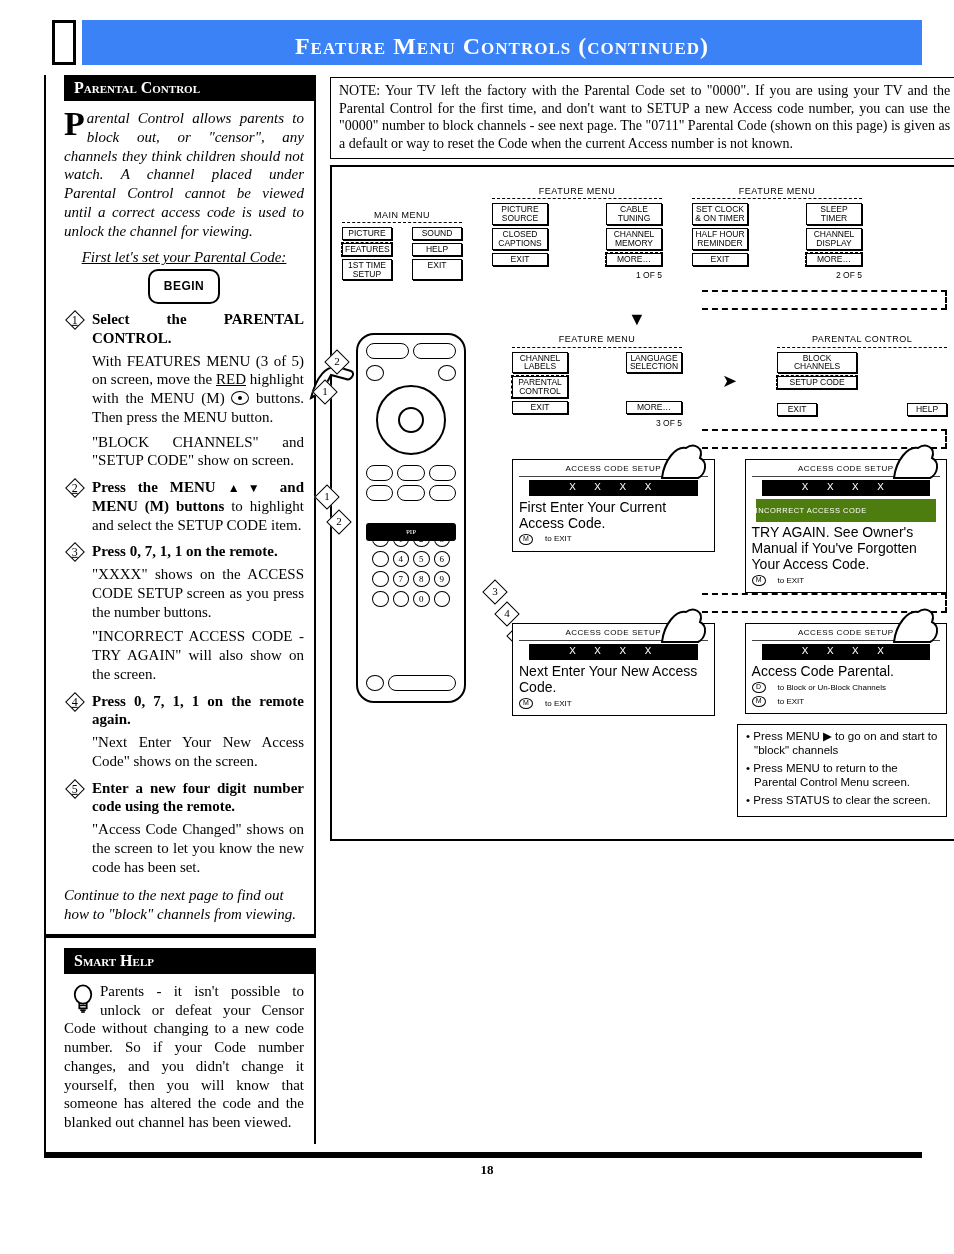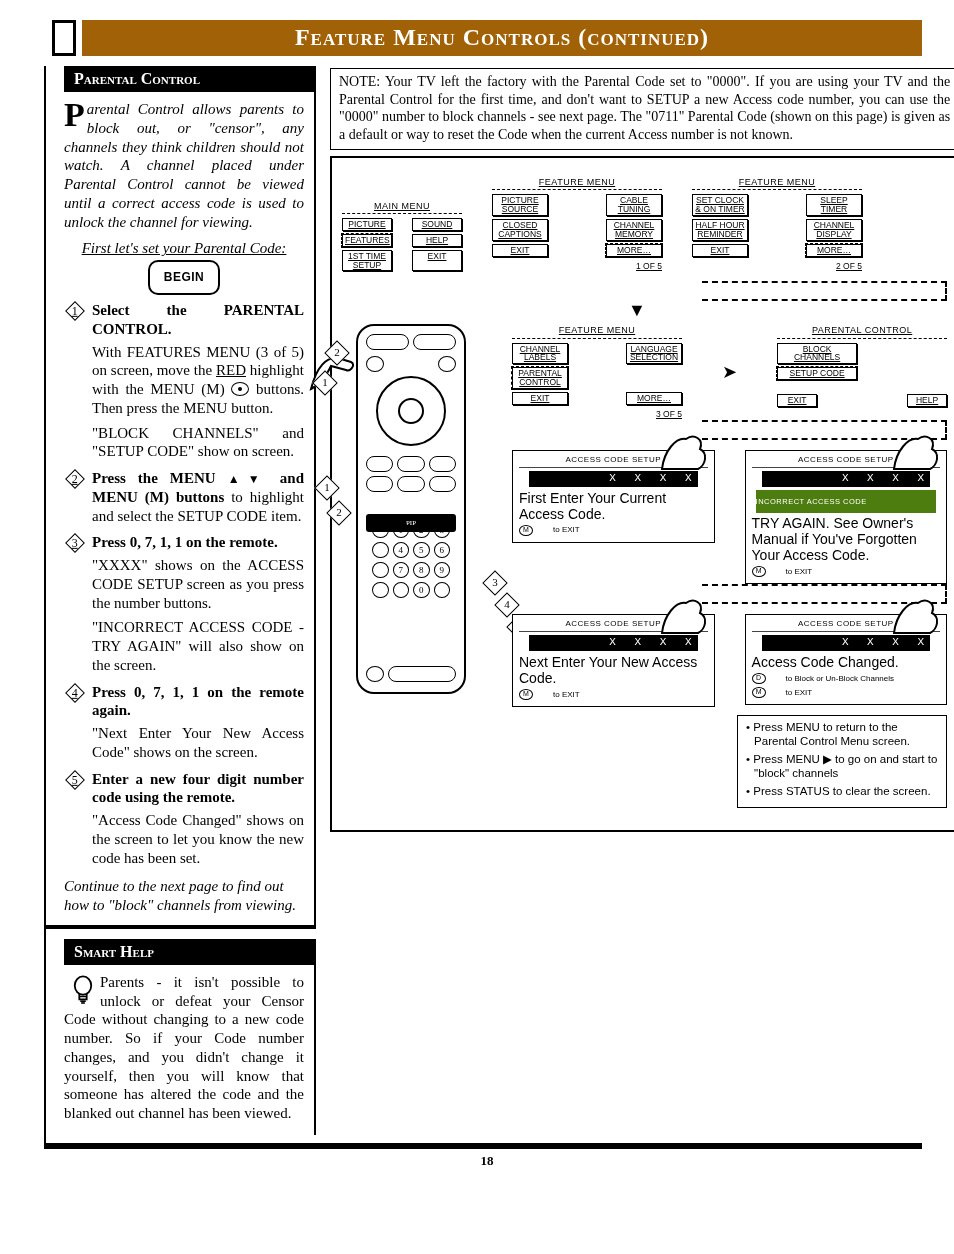--- a/index.html
+++ b/index.html
@@ -18,29 +18,29 @@
     align-items: stretch;
     margin-bottom: 10px;
   }
   .title-bar .sq {
     width: 24px;
     border: 3px solid #000;
     margin-right: 6px;
   }
   .title-bar .bar {
     flex: 1;
-    background: #a16207;
+    background: #3b82f6;
     color: #fff;
     text-align: center;
     font-family: Georgia, "Times New Roman", serif;
     font-variant: small-caps;
     font-weight: bold;
     font-size: 24px;
     letter-spacing: 1px;
-    padding: 2px 0 4px;
+    padding: 11px 0 4px;
   }
 
   .page {
     position: relative;
     border-left: 2px solid #000;
     border-bottom: 6px solid #000;
     margin-left: -8px;
     padding-bottom: 8px;
   }
   .cols {
@@ -193,21 +193,20 @@
     position: relative;
   }
   .panel-set {
     display: flex;
     gap: 40px;
   }
   .panel {
     width: 170px;
     font-family: Arial, sans-serif;
     font-size: 8.5px;
-    text-decoration: underline;
   }
   .panel-title {
     text-align: center;
     font-size: 9px;
     border-bottom: 1px dashed #000;
     padding: 1px 0;
     margin-bottom: 4px;
     letter-spacing: 0.5px;
   }
   .panel .cells {
@@ -317,35 +316,35 @@
   .ac-title {
     font-size: 8px;
     text-align:center;
     padding-bottom:2px;
     border-bottom: 1px solid #444;
     margin-bottom:3px;
     letter-spacing:0.5px;
   }
   .ac-code {
     background:#000; color:#fff;
-    text-align:right;
+    text-align:center;
     font-family: "Courier New", monospace;
     font-size: 11px;
     letter-spacing: 6px;
     margin: 2px 10px 3px;
     padding:1px 0;
   }
   .ac-error {
     background:#4d7c0f; color:#fff;
     font-size:7.5px; text-align:left;
     margin: 0 4px 2px; padding:7px 0;
     letter-spacing:0.5px;
   }
   .ac-msg { font-size:14px; margin: 2px 0 2px; line-height:1.15; }
-  .ac-foot { display:flex; align-items:center; gap:20px; font-size:8px; margin-top:3px; }
+  .ac-foot { display:flex; align-items:center; gap:12px; font-size:8px; margin-top:3px; }
   .ac-foot .mb {
     width:14px; height:11px; border:1px solid #000; border-radius:50%;
     display:inline-flex; align-items:center; justify-content:center;
     font-size:7px;
   }
 
   
   .tips-box {
     border: 1.5px solid #000;
     padding: 4px 6px 6px 8px;
@@ -692,36 +691,36 @@
           </div>
           <div class="screen-col">
             <div class="ac-screen">
               <div class="warlock">
                 <svg viewBox="0 0 50 40">
                         <path d="M2 38 C4 20 16 6 26 8 C34 2 44 8 40 18 C48 22 46 34 38 38 Z" fill="#fff" stroke="#000" stroke-width="2"></path>
                       </svg>
               </div>
               <div class="ac-title">ACCESS CODE SETUP</div>
               <div class="ac-code">X X X X</div>
-              <div class="ac-msg">Access Code Changed.</div>
+              <div class="ac-msg">Access Code Parental.</div>
               <div class="ac-foot">
                       <span class="mb">D</span>
                       <span>to Block or Un-Block Channels</span>
                     </div>
               <div class="ac-foot">
                       <span class="mb">M</span>
                       <span>to EXIT</span>
                     </div>
             </div>
           </div>
         </div>
 
         <div class="tips-box">
+          <div class="tip">Press MENU ▶ to go on and start to "block" channels</div>
           <div class="tip">Press MENU to return to the Parental Control Menu screen.</div>
-          <div class="tip">Press MENU ▶ to go on and start to "block" channels</div>
           <div class="tip">Press STATUS to clear the screen.</div>
         </div>
 
       </div>
     </div>
 
   </div>
 </div>
 
 </div>

